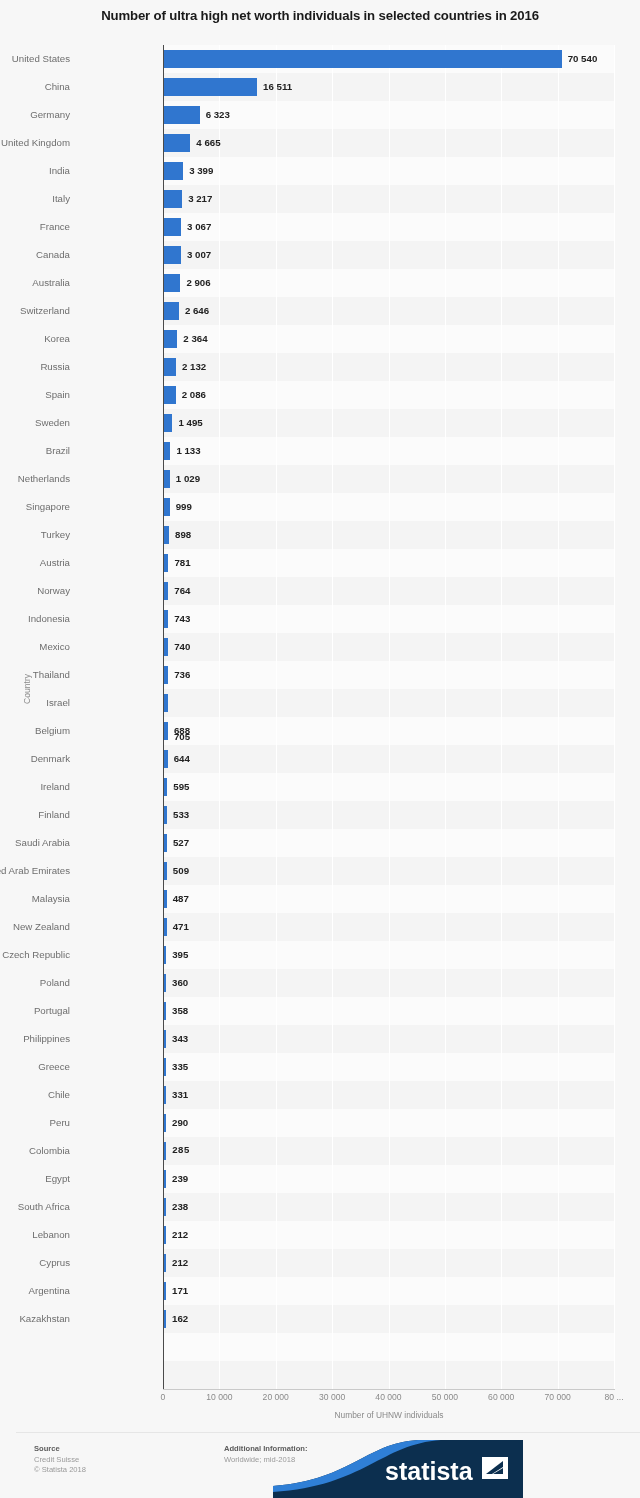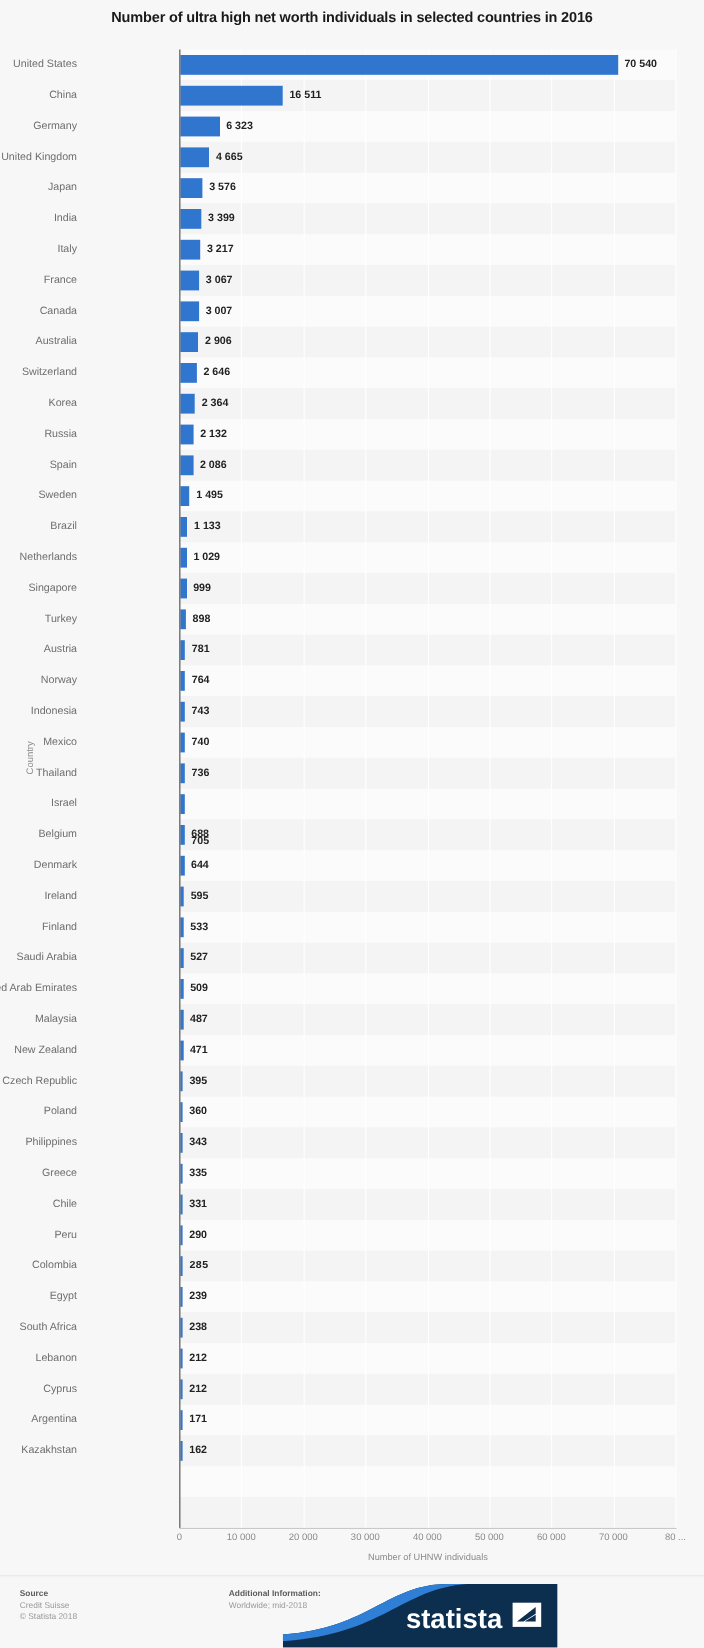--- a/index.html
+++ b/index.html
@@ -58,21 +58,21 @@
     position:absolute;left:163px;top:1370px;width:452px;text-align:center;
     font-size:8.4px;color:#8a8a8a;
   }
   .yaxis-title{
     position:absolute;left:22px;top:664px;
     font-size:8.6px;color:#8a8a8a;
     transform:rotate(-90deg);transform-origin:left top;
     white-space:nowrap;
   }
   
-  .footer{position:absolute;left:0;top:1432px;width:507px;height:66px;background:#f7f7f7;}
+  .footer{position:absolute;left:16px;top:1432px;width:507px;height:66px;background:#f7f7f7;}
   .foot-rule{position:absolute;left:0;top:0;width:640px;height:1px;background:#e6e6e6;}
   .foot-block{position:absolute;font-size:7.6px;line-height:10.5px;color:#9a9a9a;}
   .foot-block .hd{font-weight:bold;color:#5c5c5c;display:block;}
   .src{left:18px;top:12px;}
   .addl{left:208px;top:12px;}
   .logo{position:absolute;right:0;bottom:0;width:250px;height:58px;overflow:hidden;}
 </style>
 </head>
 <body>
 
@@ -153,25 +153,20 @@
         <div class="cat-label">Germany</div>
         <div class="bar" style="width: 35.6459px; background: rgb(48, 118, 207);"></div>
         <div class="val-label" style="left: 205.646px;">6 323</div>
       </div>
       <div class="row">
         <div class="cat-label">United Kingdom</div>
         <div class="bar" style="width: 26.2989px; background: rgb(48, 118, 207);"></div>
         <div class="val-label" style="left: 196.299px;">4 665</div>
       </div>
       <div class="row">
-        <div class="cat-label">Japan</div>
-        <div class="bar" style="width: 20.1597px; background: rgb(48, 118, 207);"></div>
-        <div class="val-label" style="left: 190.16px;">3 576</div>
-      </div>
-      <div class="row">
         <div class="cat-label">India</div>
         <div class="bar" style="width: 19.1619px; background: rgb(48, 118, 207);"></div>
         <div class="val-label" style="left: 189.162px;">3 399</div>
       </div>
       <div class="row">
         <div class="cat-label">Italy</div>
         <div class="bar" style="width: 18.1358px; background: rgb(48, 118, 207);"></div>
         <div class="val-label" style="left: 188.136px;">3 217</div>
       </div>
       <div class="row">
@@ -306,20 +301,25 @@
       </div>
       <div class="row">
         <div class="cat-label">Czech Republic</div>
         <div class="bar" style="width: 2.22681px; background: rgb(48, 118, 207);"></div>
         <div class="val-label" style="left: 172.227px;">395</div>
       </div>
       <div class="row">
         <div class="cat-label">Poland</div>
         <div class="bar" style="width: 2.0295px; background: rgb(48, 118, 207);"></div>
         <div class="val-label" style="left: 172.03px;">360</div>
+      </div>
+      <div class="row">
+        <div class="cat-label">Portugal</div>
+        <div class="bar" style="width: 2.01823px; background: rgb(48, 118, 207);"></div>
+        <div class="val-label" style="left: 172.018px;">358</div>
       </div>
       <div class="row">
         <div class="cat-label">Philippines</div>
         <div class="bar" style="width: 2px; background: rgb(48, 118, 207);"></div>
         <div class="val-label" style="left: 172px;">343</div>
       </div>
       <div class="row">
         <div class="cat-label">Greece</div>
         <div class="bar" style="width: 2px; background: rgb(48, 118, 207);"></div>
         <div class="val-label" style="left: 172px;">335</div>

